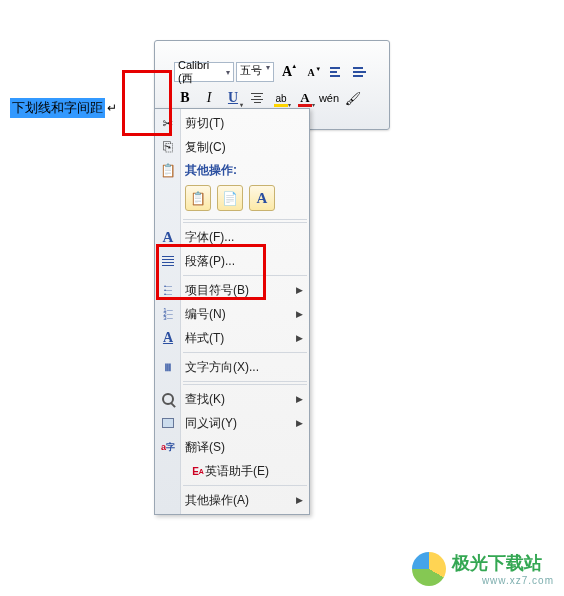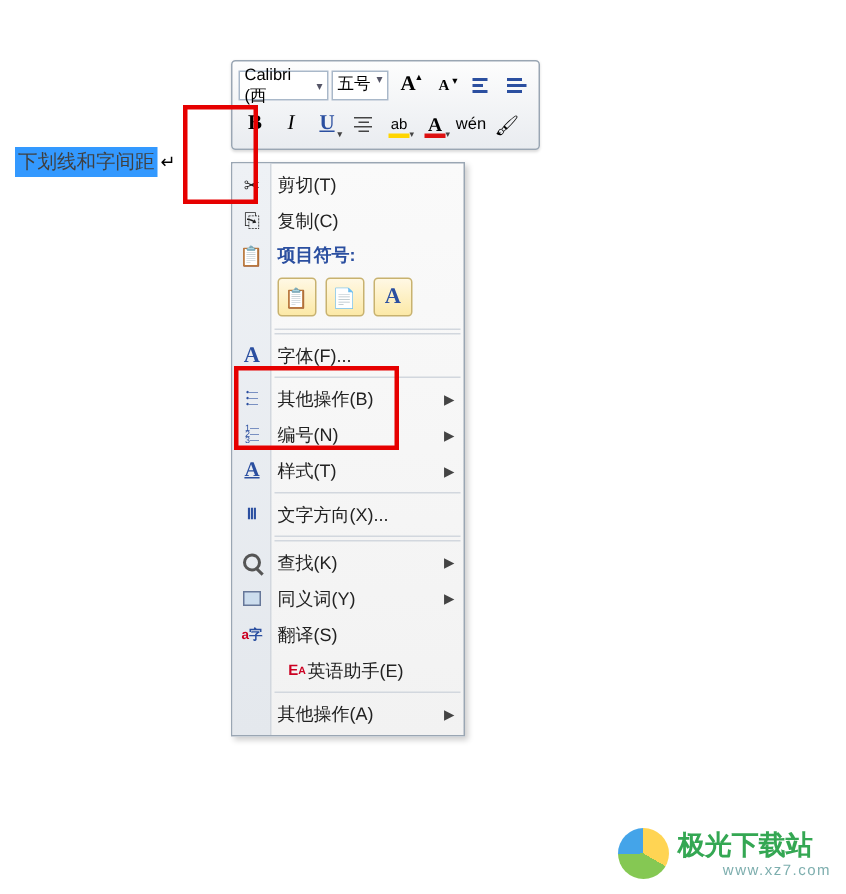--- a/index.html
+++ b/index.html
@@ -8,38 +8,38 @@
       background: #fff;
       font-family: "Microsoft YaHei", Arial, sans-serif;
       font-size: 12px;
       position: relative;
       overflow: hidden;
     }
     
     .doc-area { position: absolute; left: 10px; top: 98px; }
     .sel-text {
       background: #3399ff;
-      color: #404040;
+      color: #000000;
       padding: 1px 2px;
       font-size: 13px;
       display: inline-block;
     }
     .cursor-mark { font-size: 12px; margin-left: 2px; }
     
     .red-box { position: absolute; border: 3px solid #e60000; background: transparent; pointer-events: none; z-index: 50; }
     .red1 { left: 122px; top: 70px; width: 50px; height: 66px; }
     .red2 { left: 156px; top: 244px; width: 110px; height: 56px; }
 
     
     .mini-toolbar {
       position: absolute; left: 154px; top: 40px;
       background: linear-gradient(#fdfdfd,#e9ecf0);
       border: 1px solid #9aa6b3;
       border-radius: 3px;
-      padding: 4px;
+      padding: 19px;
       box-shadow: 0 1px 2px rgba(0,0,0,.15);
     }
     .tb-row { display: flex; align-items: center; gap: 2px; height: 24px; }
     .tb-row + .tb-row { margin-top: 2px; }
     .font-select {
       width: 60px; height: 20px;
       border: 1px solid #a9b8c9;
       background: #fff; font-size: 11px;
       display:flex; align-items:center; justify-content:space-between;
       padding: 0 3px;
@@ -229,45 +229,56 @@
   <div class="menu-item">
     <div class="menu-icon">✂</div>
     <span>剪切(T)</span>
   </div>
   <div class="menu-item">
     <div class="menu-icon">⎘</div>
     <span>复制(C)</span>
   </div>
   <div class="menu-item header">
     <div class="menu-icon">📋</div>
-    <span>项目符号:</span>
+    <span>其他操作:</span>
   </div>
   <div class="paste-row">
     <div class="paste-opt">
         <span>📋</span>
       </div>
     <div class="paste-opt">
         <span>📄</span>
       </div>
     <div class="paste-opt">
         <span class="a-big">A</span>
       </div>
   </div>
   <div class="menu-sep"></div>
   <div class="menu-sep"></div>
   <div class="menu-item">
     <div class="menu-icon a-big">A</div>
     <span>字体(F)...</span>
   </div>
+  <div class="menu-item">
+    <div class="menu-icon">
+        <div class="para-icon">
+          <span></span>
+          <span></span>
+          <span></span>
+          <span></span>
+        </div>
+      </div>
+    <span>段落(P)...</span>
+  </div>
   <div class="menu-sep"></div>
   <div class="menu-item">
     <div class="menu-icon">
         <div class="bul-icon">•—<br>•—<br>•—</div>
       </div>
-    <span>其他操作(B)</span>
+    <span>项目符号(B)</span>
     <span class="arrow">▶</span>
   </div>
   <div class="menu-item">
     <div class="menu-icon">
         <div class="num-icon">1—<br>2—<br>3—</div>
       </div>
     <span>编号(N)</span>
     <span class="arrow">▶</span>
   </div>
   <div class="menu-item">

